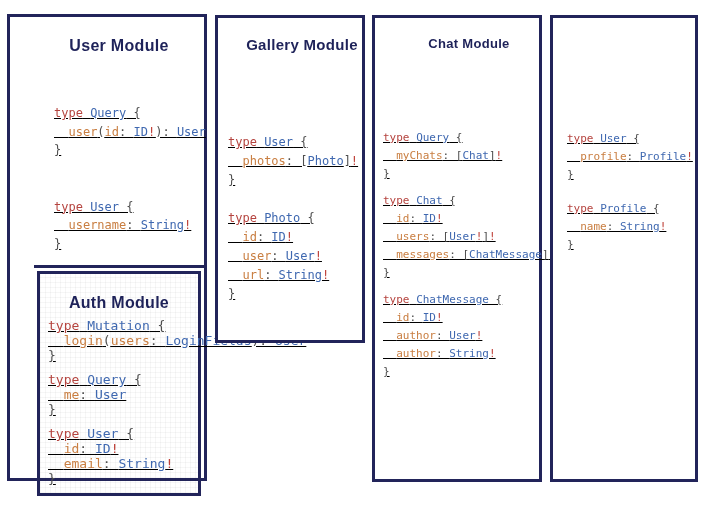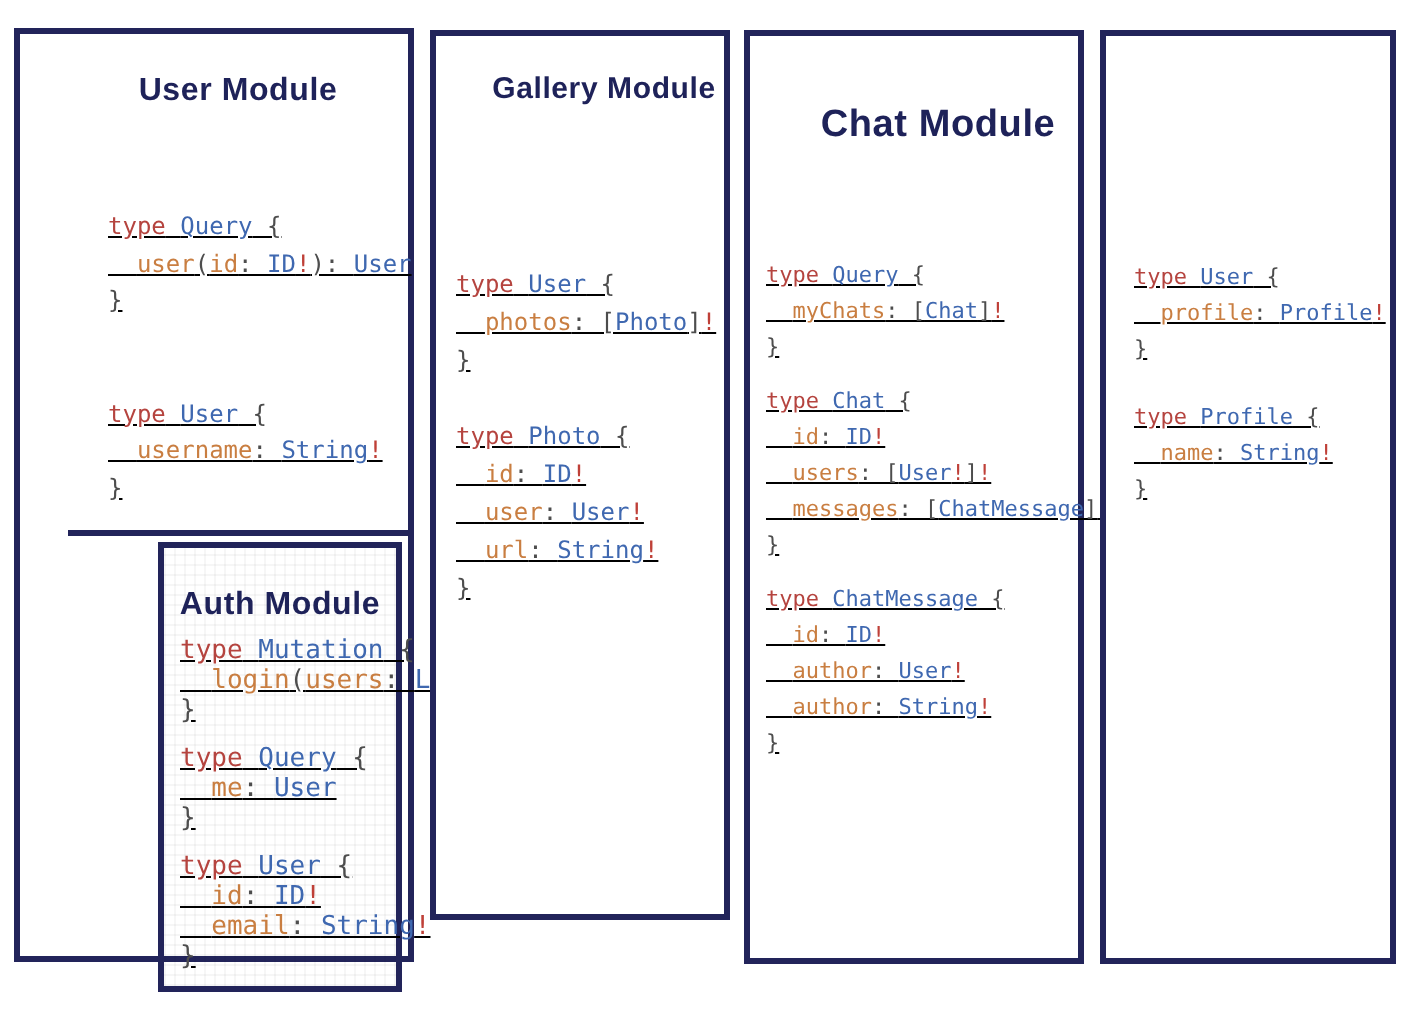--- a/index.html
+++ b/index.html
@@ -10,45 +10,44 @@
   .canvas{
     position:relative; width:704px; height:511px; background:#ffffff;
     font-family:"Liberation Sans", sans-serif; overflow:hidden;
   }
   .box{
     position:absolute; border:3px solid var(--border); background:#fff;
     box-sizing:border-box;
     padding-left:24px;
   }
   #box-user    { left:7px;   top:14px; width:200px; height:467px; }
-  #box-gallery { left:215px; top:15px; width:150px; height:445px; }
+  #box-gallery { left:215px; top:15px; width:150px; height:328px; }
   #box-chat    { left:372px; top:15px; width:170px; height:467px; }
   #box-profile { left:550px; top:15px; width:148px; height:467px; }
 
   .module-title{
     text-align:center; font-weight:bold; color:var(--heading);
     letter-spacing:.3px; margin:0;
   }
   #box-user    .module-title{ margin-top:20px; font-size:16px; }
   #box-gallery .module-title{ margin-top:18px; font-size:15px; }
-  #box-chat    .module-title{ margin-top:34px; font-size:19px; }
+  #box-chat    .module-title{ margin-top:18px; font-size:13px; }
   #box-profile .module-title{ margin-top:16px; font-size:14.5px; }
 
   .user-section{
     position:relative; height:228px; border-bottom:3px solid var(--border);
     box-sizing:content-box;
   }
   .lower-section{ position:relative; height:230px; }
   .auth-box{
     position:absolute; left:3px; right:3px; top:3px; bottom:2px;
     border:3px solid var(--border); box-sizing:border-box;
     background-image:
       repeating-linear-gradient(0deg,  rgba(0,0,0,0.035) 0 1px, transparent 1px 5px),
       repeating-linear-gradient(90deg, rgba(0,0,0,0.035) 0 1px, transparent 1px 5px);
-    margin-left: 42px;
   }
   .auth-box .module-title{ margin-top:14px; font-size:13px; }
 
   .code{
     position:absolute; font-family:"DejaVu Sans Mono", monospace;
   }
   .code-line{ white-space:pre;text-decoration:underline; }
   #code-user    { left:20px; top:67px;  font-size:12px;   line-height:18.5px; }
   #code-gallery { left:10px; top:115px; font-size:12px;   line-height:19px;   }
   #code-chat    { left:8px;  top:111px; font-size:11px;   line-height:18px;   }

